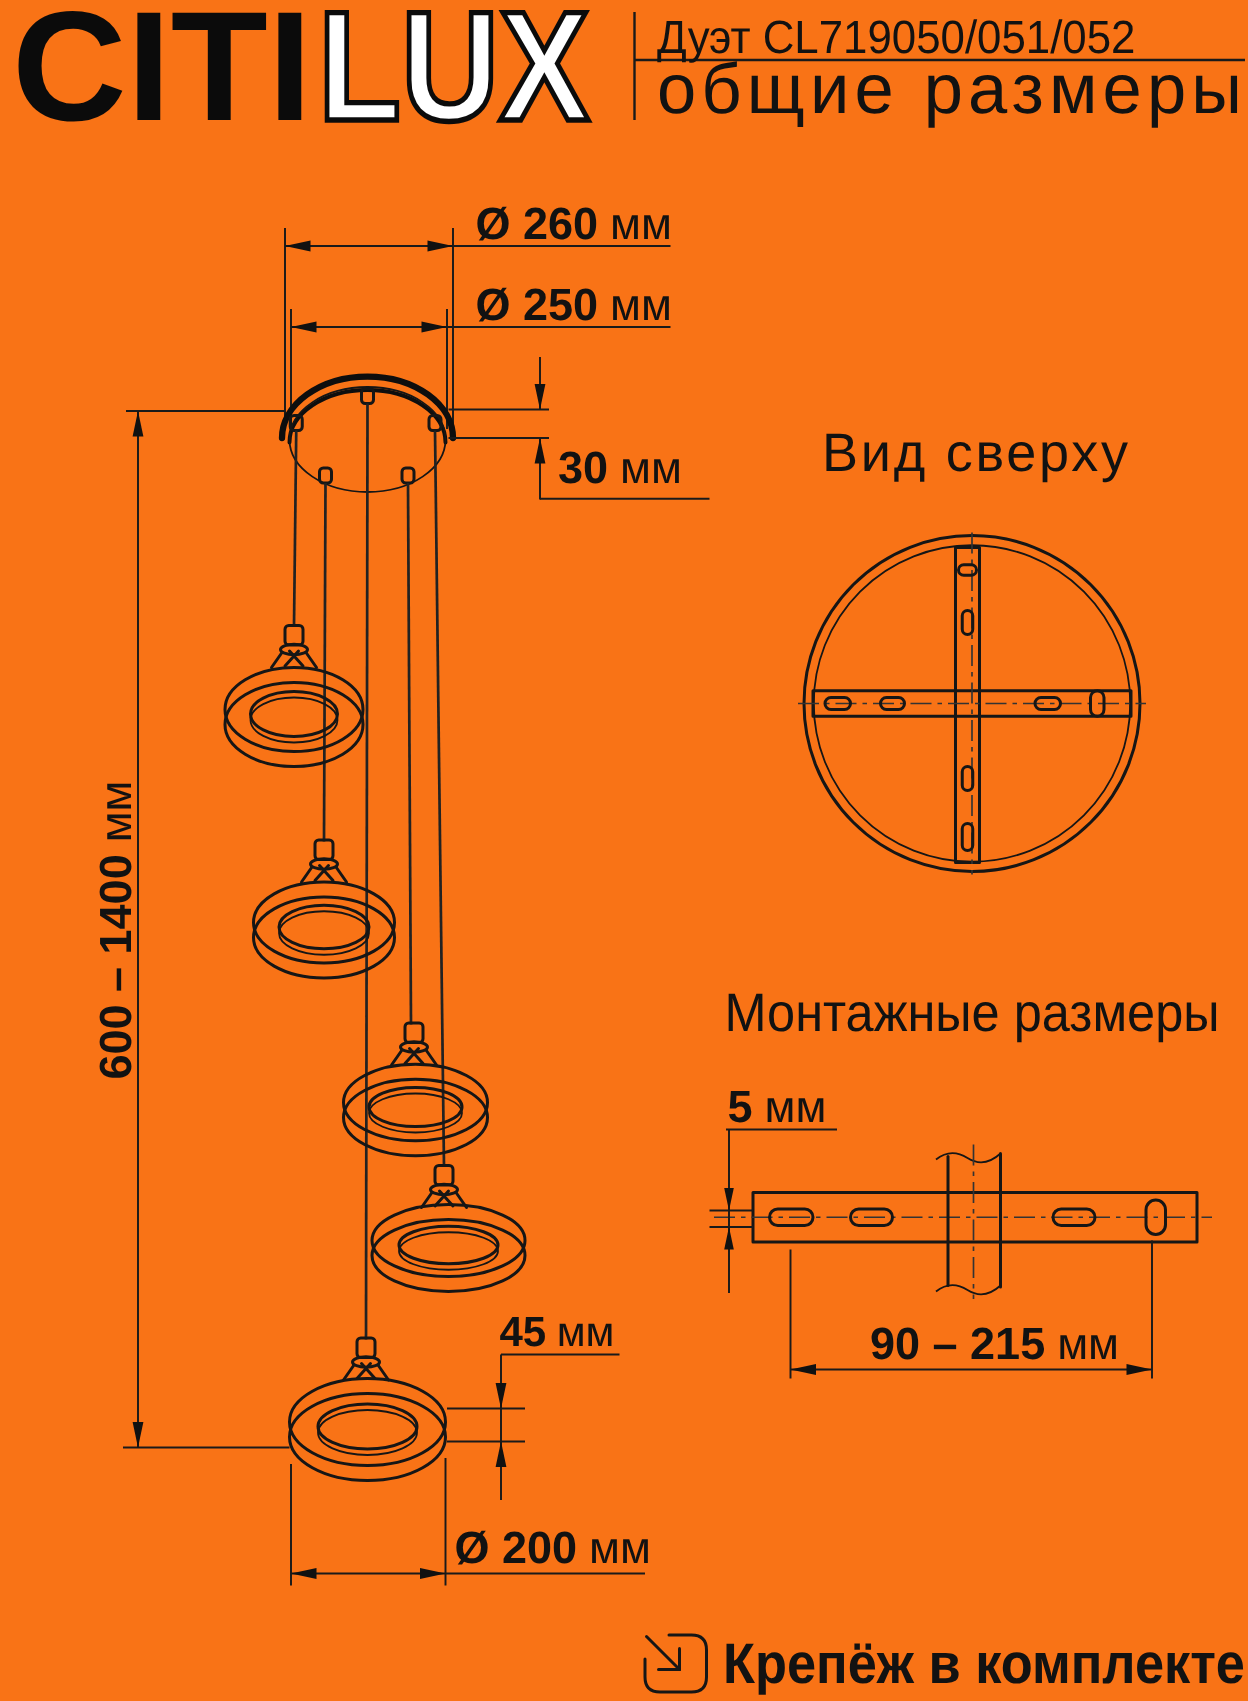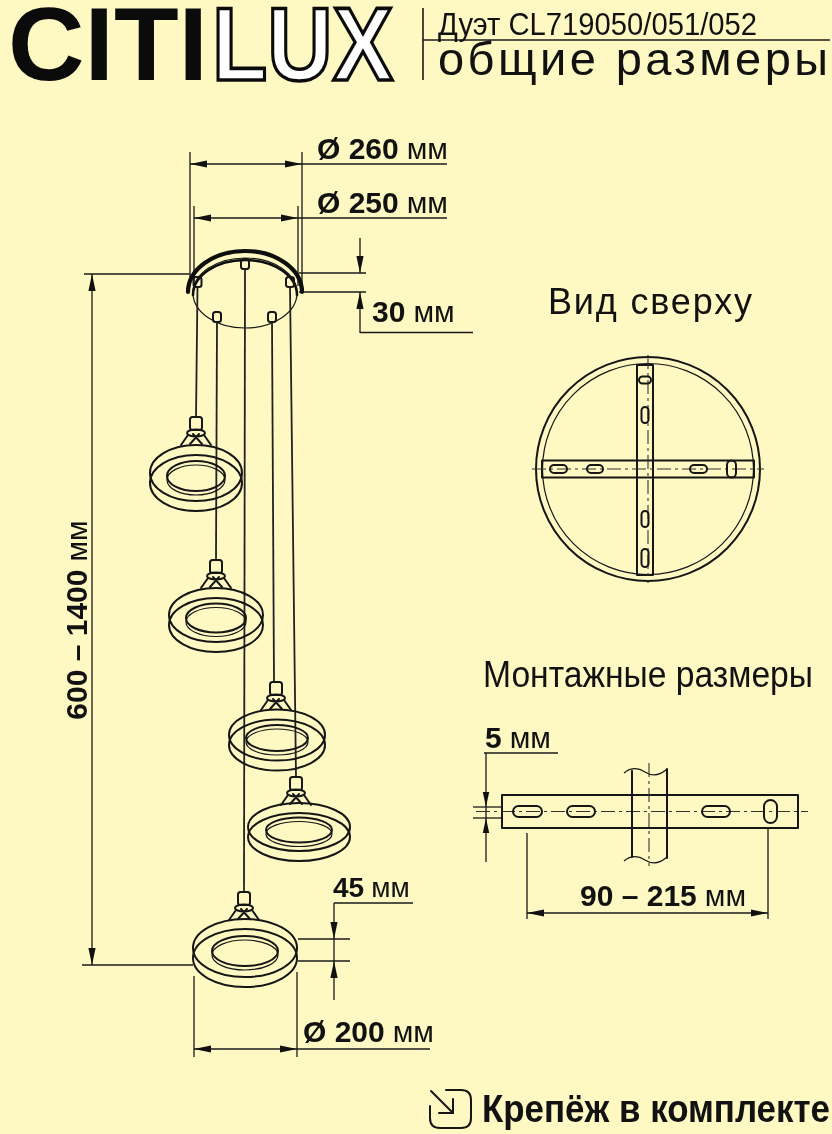--- a/index.html
+++ b/index.html
@@ -1,16 +1,16 @@
 <!DOCTYPE html>
 <html><head>
 <meta charset="utf-8">
 <style>
   html,body{margin:0;padding:0;background:#ffffff;}
-  .page{position:relative;width:832px;height:1134px;background:#fef9c3;overflow:hidden;
+  .page{position:relative;width:832px;height:1134px;background:#f97316;overflow:hidden;
         font-family:"Liberation Sans","DejaVu Sans",sans-serif;}
   svg{position:absolute;left:0;top:0;}
   svg text{fill:#121212;}
   .ln   {stroke:#1a1a1a;stroke-width:1.3;fill:none;}
   .ln2  {stroke:#1a1a1a;stroke-width:1.6;fill:none;}
   .ob   {stroke:#161616;stroke-width:2;fill:none;stroke-linecap:round;stroke-linejoin:round;}
   .obthin{stroke:#161616;stroke-width:1.2;fill:none;}
   .thick{stroke:#0e0e0e;stroke-width:4.2;fill:none;stroke-linecap:round;}
   .thick2{stroke:#0e0e0e;stroke-width:2.6;fill:none;stroke-linecap:round;}
   .cable{stroke:#222;stroke-width:1.8;fill:none;}

